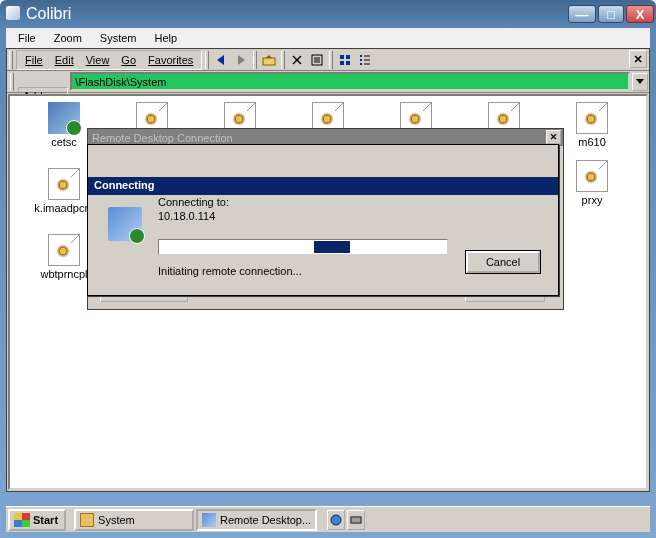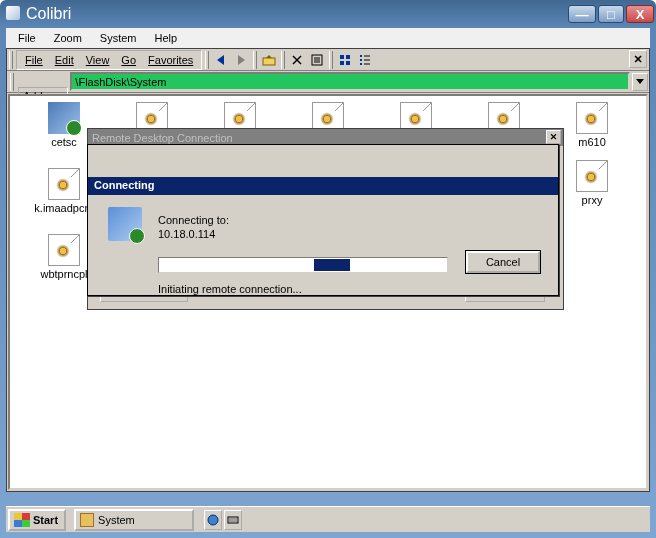--- a/index.html
+++ b/index.html
@@ -46,21 +46,21 @@
 .rdp-bg { position: absolute; top: 128px; left: 87px; width: 477px; height: 182px; background: #d4d0c8; border: 1px solid #404040; }
 .rdp-bg-title { background: #808080; color: #c0c0c0; height: 17px; padding: 1px 4px; display: flex; align-items: center; }
 .rdp-bg-close { position: absolute; top: 1px; right: 2px; width: 15px; height: 14px; background: #d4d0c8; border: 1px outset #fff; display: flex; align-items: center; justify-content: center; font-size: 9px; font-weight: bold; cursor: pointer; }
 .rdp-bg-body { padding: 8px; height: 162px; position: relative; }
 .rdp-options-btn { position: absolute; bottom: 6px; left: 12px; width: 88px; height: 22px; background: #d4d0c8; border: 1px outset #fff; color: #808080; display: flex; align-items: center; justify-content: center; }
 .rdp-connect-btn { position: absolute; bottom: 6px; right: 18px; width: 80px; height: 22px; background: #d4d0c8; border: 1px outset #fff; color: #808080; display: flex; align-items: center; justify-content: center; }
 
 
 .conn-dialog { position: absolute; top: 144px; left: 87px; width: 472px; height: 152px; background: #d4d0c8; border: 1px solid #000; box-shadow: 1px 1px 0 #404040; }
 .conn-title { background: linear-gradient(to right, #0a246a, #0a246a); color: #fff; height: 18px; padding: 2px 6px; font-weight: bold; margin-top: 32px; }
-.conn-body { padding: 18px 14px 8px 14px; position: relative; height: 132px; }
+.conn-body { padding: 0 14px 8px 14px; position: relative; height: 132px; }
 .conn-icon { position: absolute; left: 20px; top: 12px; width: 34px; height: 34px; background: linear-gradient(135deg,#5a8fd8,#aecbf0); border-radius: 2px; }
 .conn-icon::after { content: ""; position: absolute; bottom: -3px; right: -3px; width: 14px; height: 14px; background: #2a8a2a; border: 1px solid #fff; border-radius: 50%; }
 .conn-text { margin-left: 56px; line-height: 14px; }
 .progress { margin: 16px 0 0 56px; width: 290px; height: 16px; border: 1px inset #d4d0c8; background: #fff; position: relative; }
 .progress-fill { position: absolute; left: 155px; top: 1px; width: 36px; height: 12px; background: #0a246a; }
 .conn-cancel { position: absolute; right: 18px; top: 56px; width: 74px; height: 22px; background: #d4d0c8; border: 2px outset #fff; box-shadow: 0 0 0 1px #000; cursor: pointer; display: flex; align-items: center; justify-content: center; }
 .conn-status { margin: 10px 0 0 56px; }
 
 
 .taskbar { position: absolute; bottom: 6px; left: 6px; width: 644px; height: 26px; background: #d4d0c8; border-top: 1px solid #fff; display: flex; align-items: center; padding: 2px; gap: 8px; }
@@ -246,20 +246,24 @@
   <div class="taskbar">
     <div class="start-btn">
       <div class="winflag"></div>
       <span>Start</span>
     </div>
     <div id="tasks" style="display:flex;gap:2px;">
         <div class="task-btn">
           <div class="ticn"></div>
           <span>System</span>
         </div>
+        <div class="task-btn active">
+          <div class="ticn"></div>
+          <span>Remote Desktop...</span>
+        </div>
       </div>
     <div class="tray-right">
       <div class="tray-rbtn">
           <svg width="12" height="12">
             <circle cx="6" cy="6" r="5" fill="#4080d0" stroke="#003060"></circle>
           </svg>
         </div>
       <div class="tray-rbtn">
           <svg width="12" height="12">
             <rect x="1" y="3" width="10" height="6" fill="none" stroke="#000"></rect>

